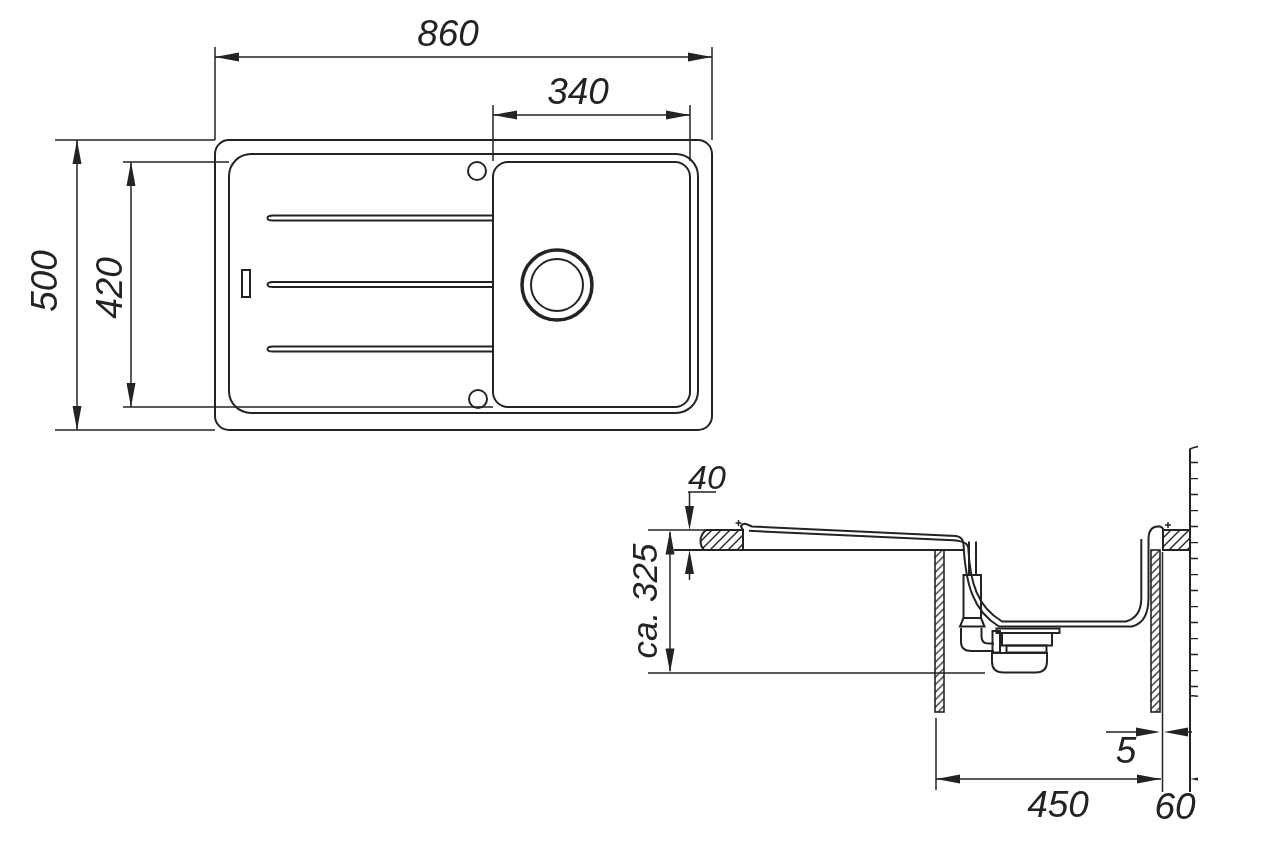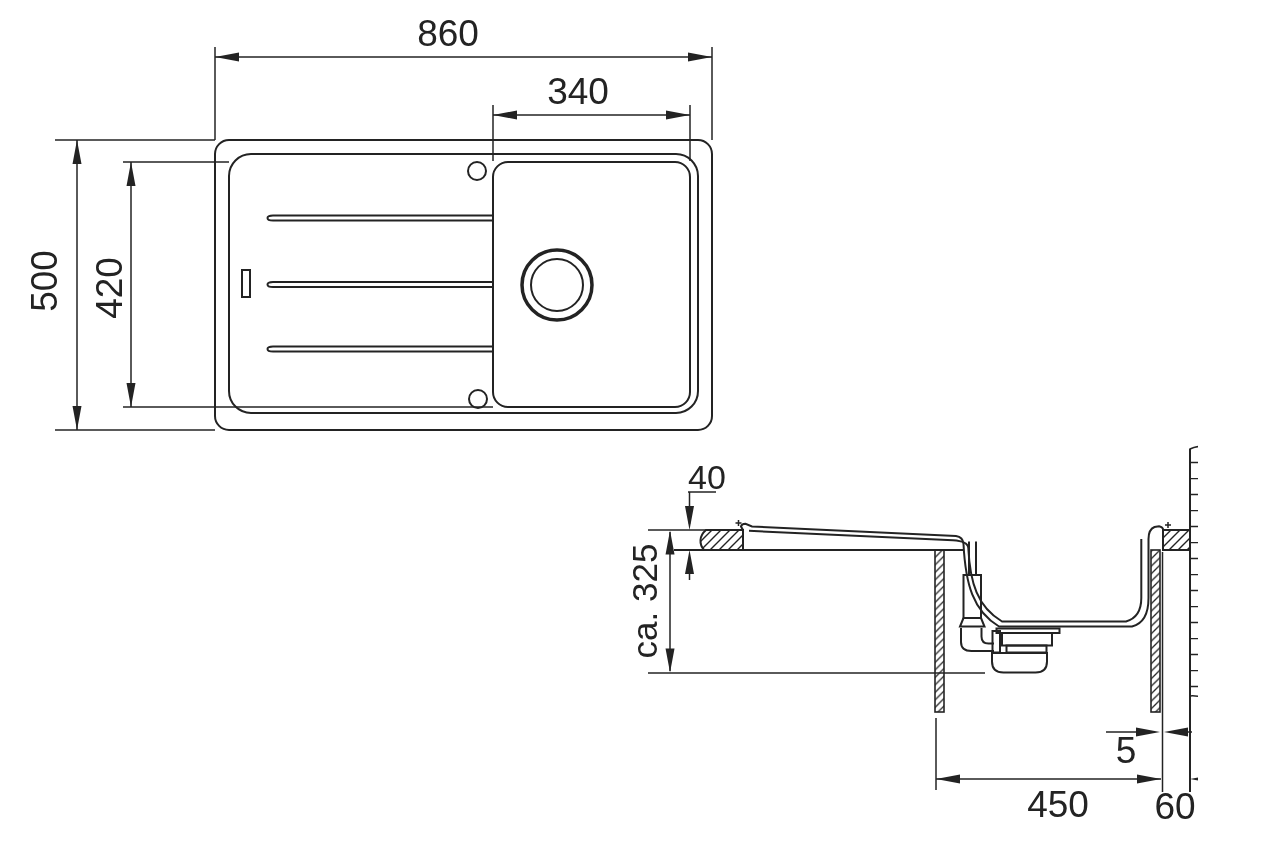--- a/index.html
+++ b/index.html
@@ -1,16 +1,16 @@
 <!DOCTYPE html>
 <html><head>
 <meta charset="utf-8">
 <style>
   html,body{margin:0;padding:0;background:#ffffff;}
-  .stage{position:relative;width:1198px;height:846px;background:#ffffff;overflow:hidden;}
+  .stage{position:relative;width:1198px;height:846px;background:#ffffff;overflow:hidden;font-style:italic;}
   svg{display:block;}
   .ln{stroke:currentColor;stroke-width:2;fill:none;}
   .thin{stroke:currentColor;stroke-width:1.5;fill:none;}
   .thick{stroke:currentColor;stroke-width:3.5;fill:none;}
   .arrow{fill:currentColor;stroke:none;}
   .dim-text{fill:currentColor;font-family:"Liberation Sans",sans-serif;font-size:37px;text-anchor:middle;}
   .dim-text-sm{fill:currentColor;font-family:"Liberation Sans",sans-serif;font-size:34px;text-anchor:middle;}
   .dim-text-md{fill:currentColor;font-family:"Liberation Sans",sans-serif;font-size:35px;text-anchor:middle;}
 </style>
 </head>

